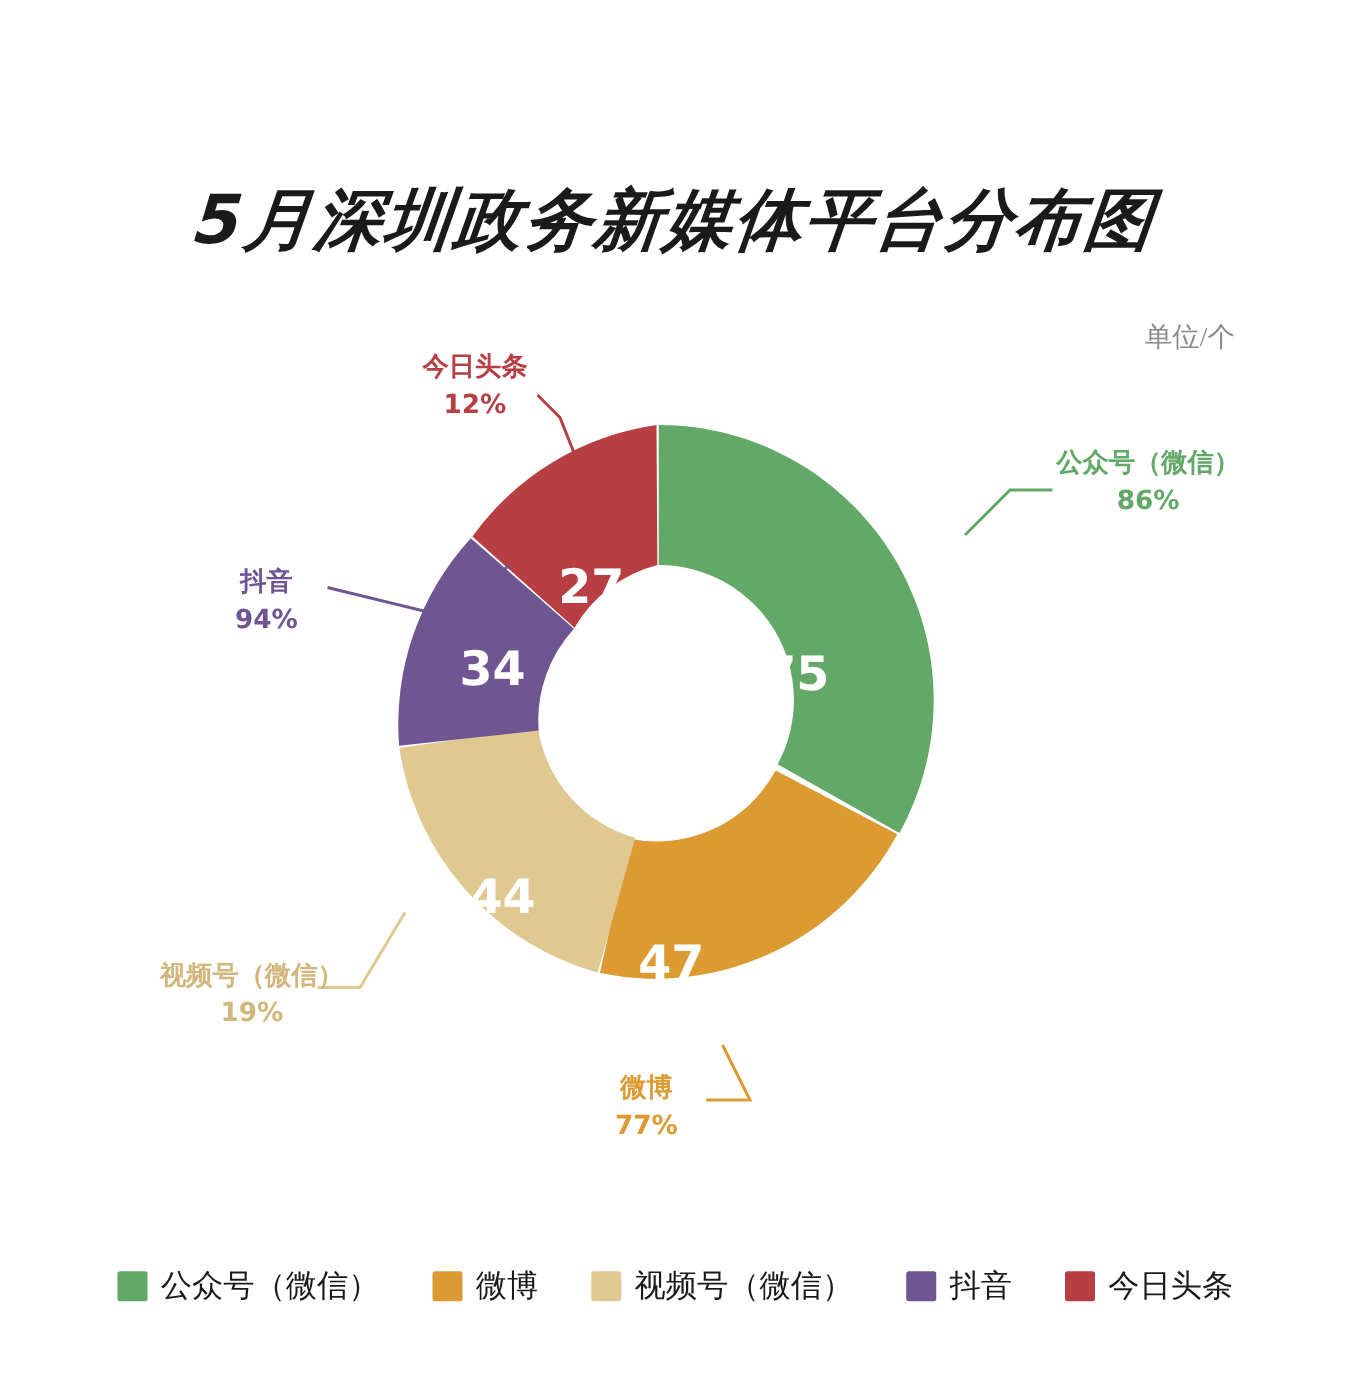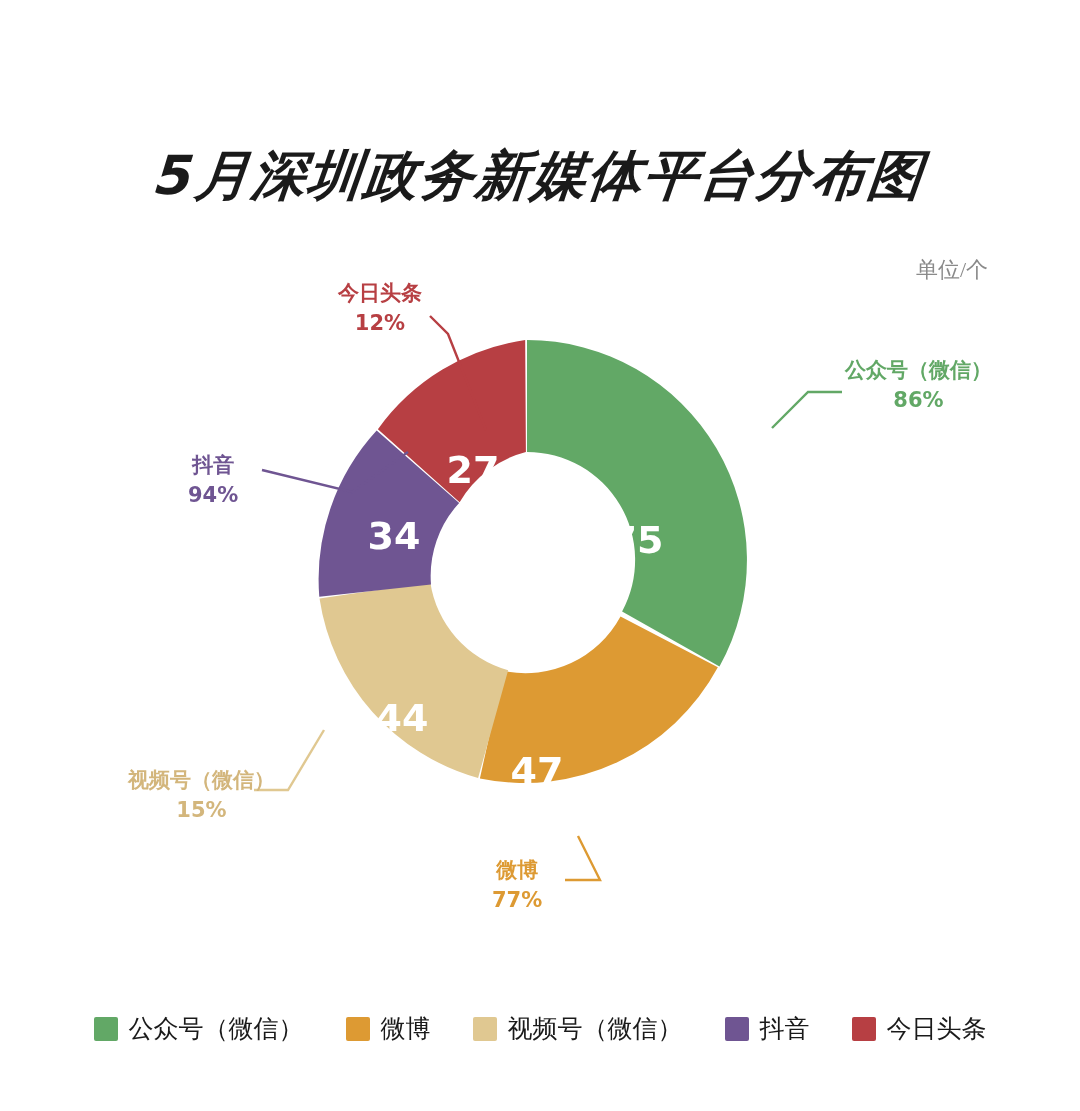--- a/index.html
+++ b/index.html
@@ -177,21 +177,21 @@
     <span class="pct">86%</span>
   </div>
 
   <div class="callout" id="callout-weibo" style="color:#dd9a33;">
     <span>微博</span>
     <span class="pct">77%</span>
   </div>
 
   <div class="callout" id="callout-sph" style="color:#d3b67c;">
     <span>视频号（微信）</span>
-    <span class="pct">15%</span>
+    <span class="pct">19%</span>
   </div>
 
   <div class="callout" id="callout-douyin" style="color:#6f5592;">
     <span>抖音</span>
     <span class="pct">94%</span>
   </div>
 
   <div class="callout" id="callout-toutiao" style="color:#b73f43;">
     <span>今日头条</span>
     <span class="pct">12%</span>

